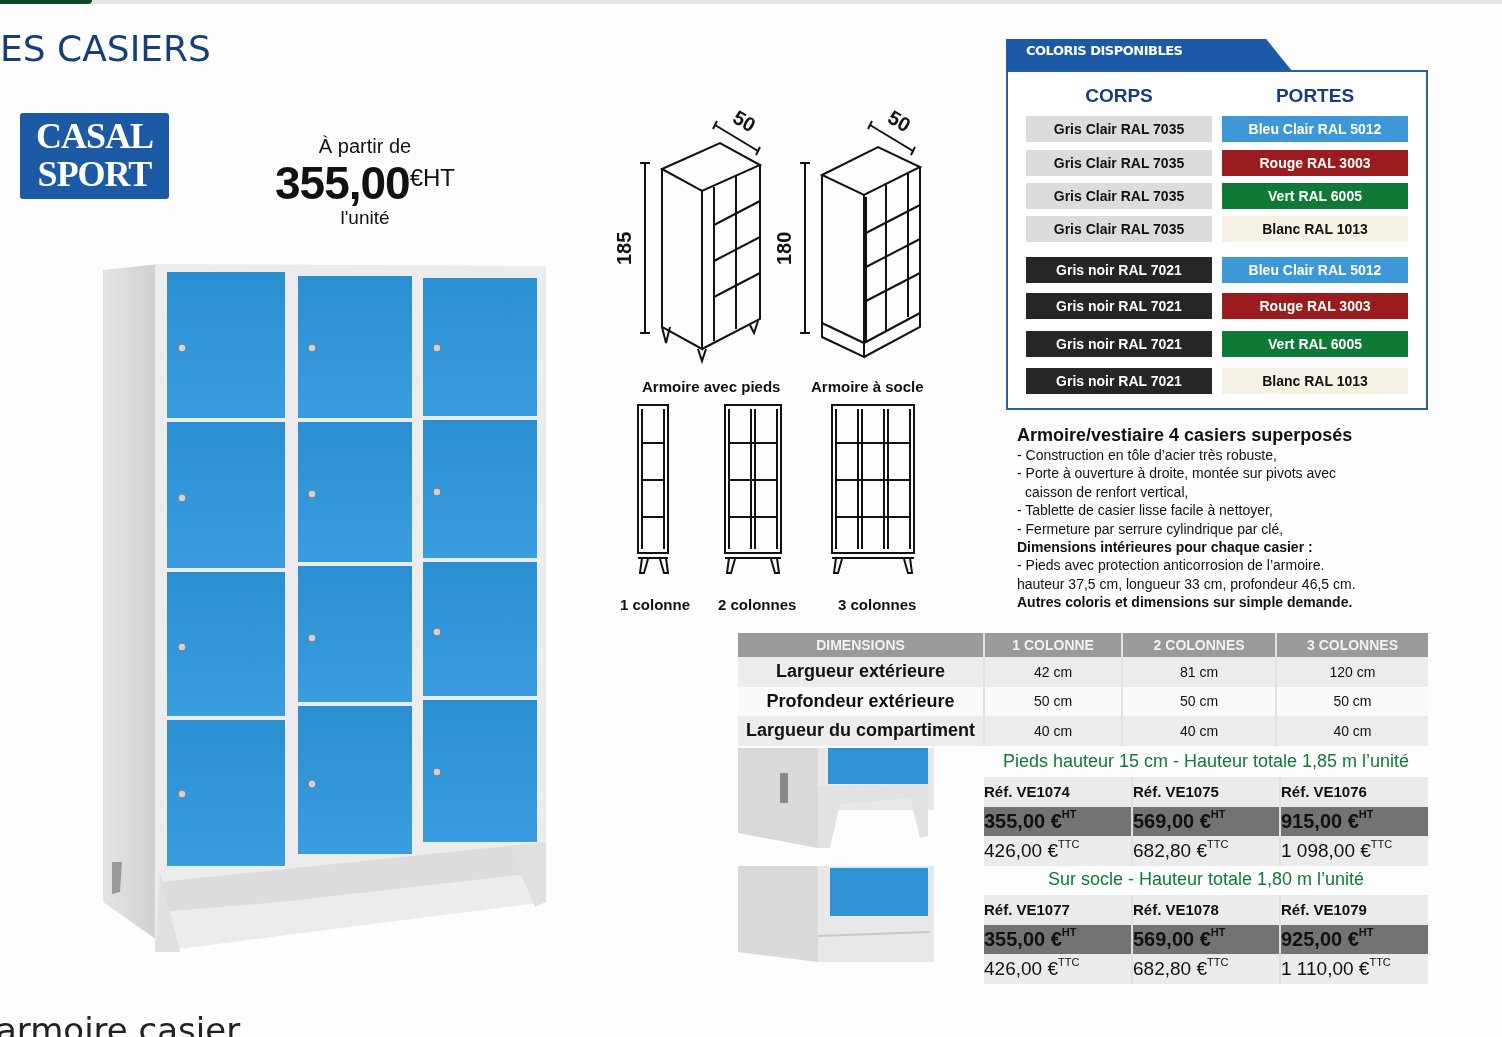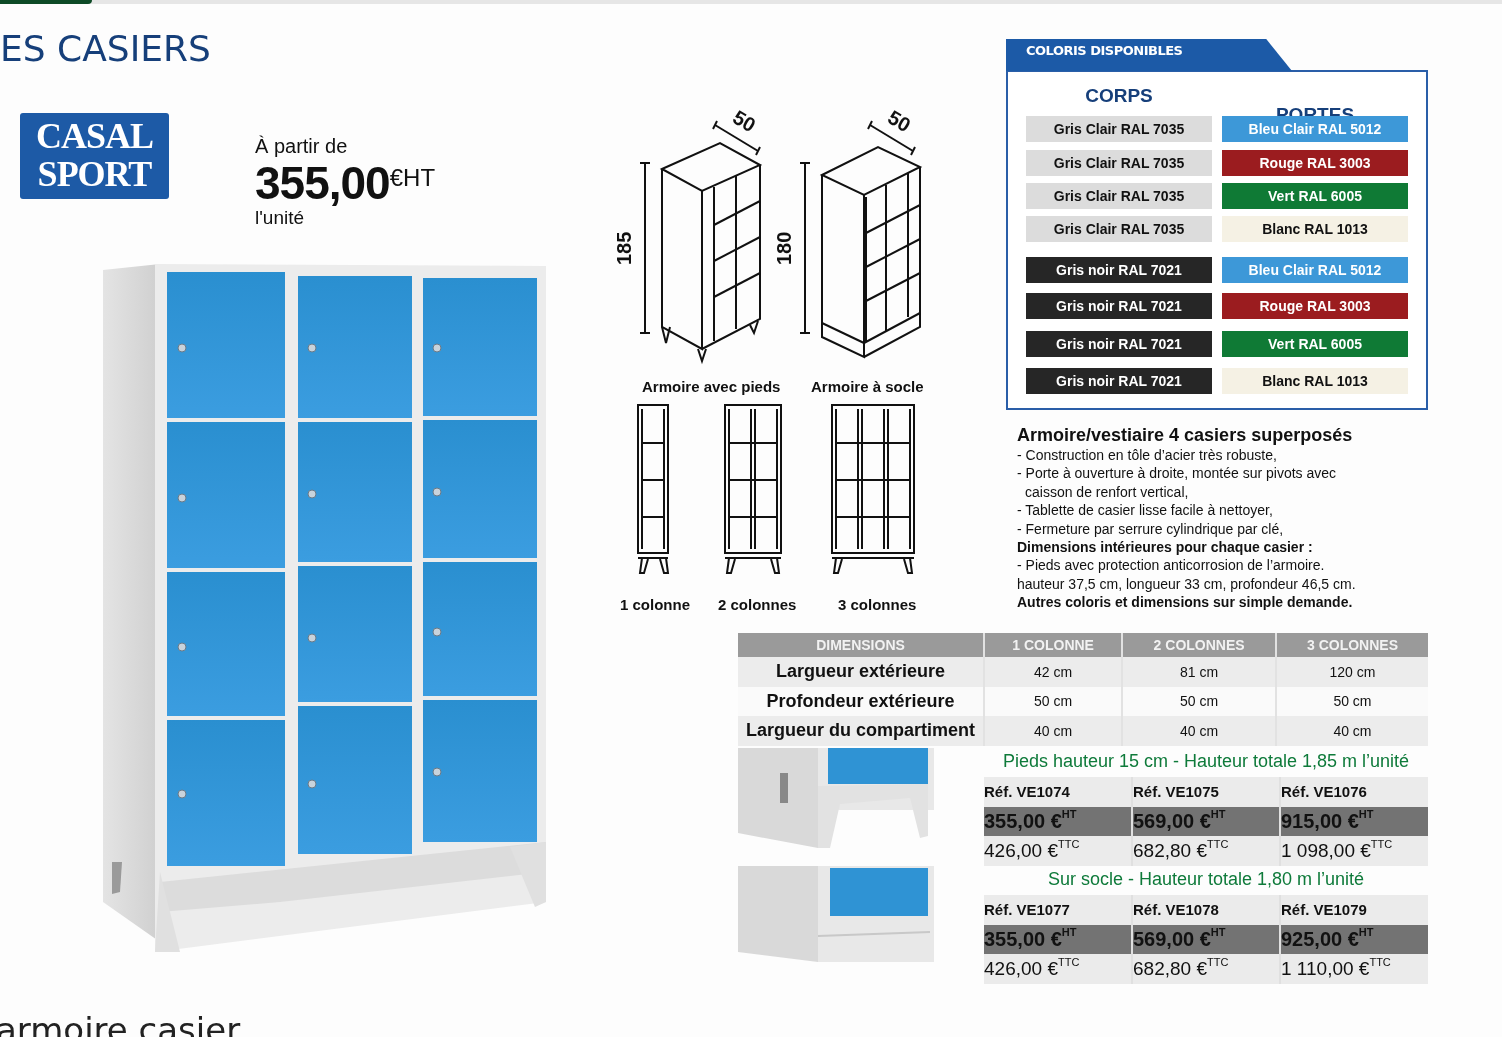--- a/index.html
+++ b/index.html
@@ -7,21 +7,21 @@
   body { position: relative; font-family: "Liberation Sans", "DejaVu Sans", sans-serif; color: #111; }
 
   .topbar { position: absolute; left: 0; top: 0; width: 1502px; height: 4px; background: #e6e6e6; }
   .topbar-tab { position: absolute; left: 0; top: 0; width: 92px; height: 4px; background: #0d4a26; border-bottom-right-radius: 10px; }
 
   .page-title { position: absolute; left: 0; top: 28px; font-size: 36px; font-weight: normal; color: #163f7a; letter-spacing: 0px; font-family: "DejaVu Sans", sans-serif; }
 
   .logo { position: absolute; left: 20px; top: 113px; width: 149px; height: 86px; background: #1d5aa6; border-radius: 3px; color: #fff; font-weight: bold; font-family: Liberation Serif, serif; text-align: center; line-height: 38px; padding-top: 4px; }
   .logo span { display: block; font-size: 36px; letter-spacing: -1px; }
 
-  .promo { position: absolute; left: 255px; top: 135px; width: 220px; text-align: left; }
+  .promo { position: absolute; left: 255px; top: 135px; width: 220px; text-align: center; }
   .promo .from { font-size: 20px; color: #111; }
   .promo .price { font-size: 46px; font-weight: bold; letter-spacing: -1px; line-height: 50px; display: inline-block; }
   .promo .cur { font-size: 24px; vertical-align: top; position: relative; top: 6px; font-weight: normal; }
   .promo .unit { font-size: 19px; line-height: 20px; }
 
   
   .locker { position: absolute; left: 100px; top: 262px; width: 450px; height: 690px; }
   .locker svg { width: 100%; height: 100%; }
 
   
@@ -234,21 +234,21 @@
     <line x1="2" y1="155" x2="84" y2="155"></line>
       <polyline points="6,155 4,170 8,170 12,156"></polyline>
       <polyline points="74,156 78,170 82,170 80,155"></polyline>
   </svg>
 </div>
 <div class="cap" style="left:838px; top:585px;">3 colonnes</div>
 
 <div class="colors-box"></div>
 <div class="colors-tab">COLORIS DISPONIBLES</div>
 <div class="col-head" style="left:1026px;">CORPS</div>
-<div class="col-head" style="left:1222px;margin-top:19px;">PORTES</div>
+<div class="col-head" style="left:1222px;">PORTES</div>
 <div id="swatches">
     <div class="swatch" style="left: 1026px; top: 116px; background: rgb(220, 220, 220); color: rgb(17, 17, 17);">Gris Clair RAL 7035</div>
     <div class="swatch" style="left: 1222px; top: 116px; background: rgb(61, 152, 216); color: rgb(255, 255, 255);">Bleu Clair RAL 5012</div>
     <div class="swatch" style="left: 1026px; top: 150px; background: rgb(220, 220, 220); color: rgb(17, 17, 17);">Gris Clair RAL 7035</div>
     <div class="swatch" style="left: 1222px; top: 150px; background: rgb(155, 28, 31); color: rgb(255, 255, 255);">Rouge RAL 3003</div>
     <div class="swatch" style="left: 1026px; top: 183px; background: rgb(220, 220, 220); color: rgb(17, 17, 17);">Gris Clair RAL 7035</div>
     <div class="swatch" style="left: 1222px; top: 183px; background: rgb(15, 122, 53); color: rgb(255, 255, 255);">Vert RAL 6005</div>
     <div class="swatch" style="left: 1026px; top: 216px; background: rgb(220, 220, 220); color: rgb(17, 17, 17);">Gris Clair RAL 7035</div>
     <div class="swatch" style="left: 1222px; top: 216px; background: rgb(245, 241, 228); color: rgb(17, 17, 17);">Blanc RAL 1013</div>
     <div class="swatch" style="left: 1026px; top: 257px; background: rgb(38, 38, 38); color: rgb(255, 255, 255);">Gris noir RAL 7021</div>

